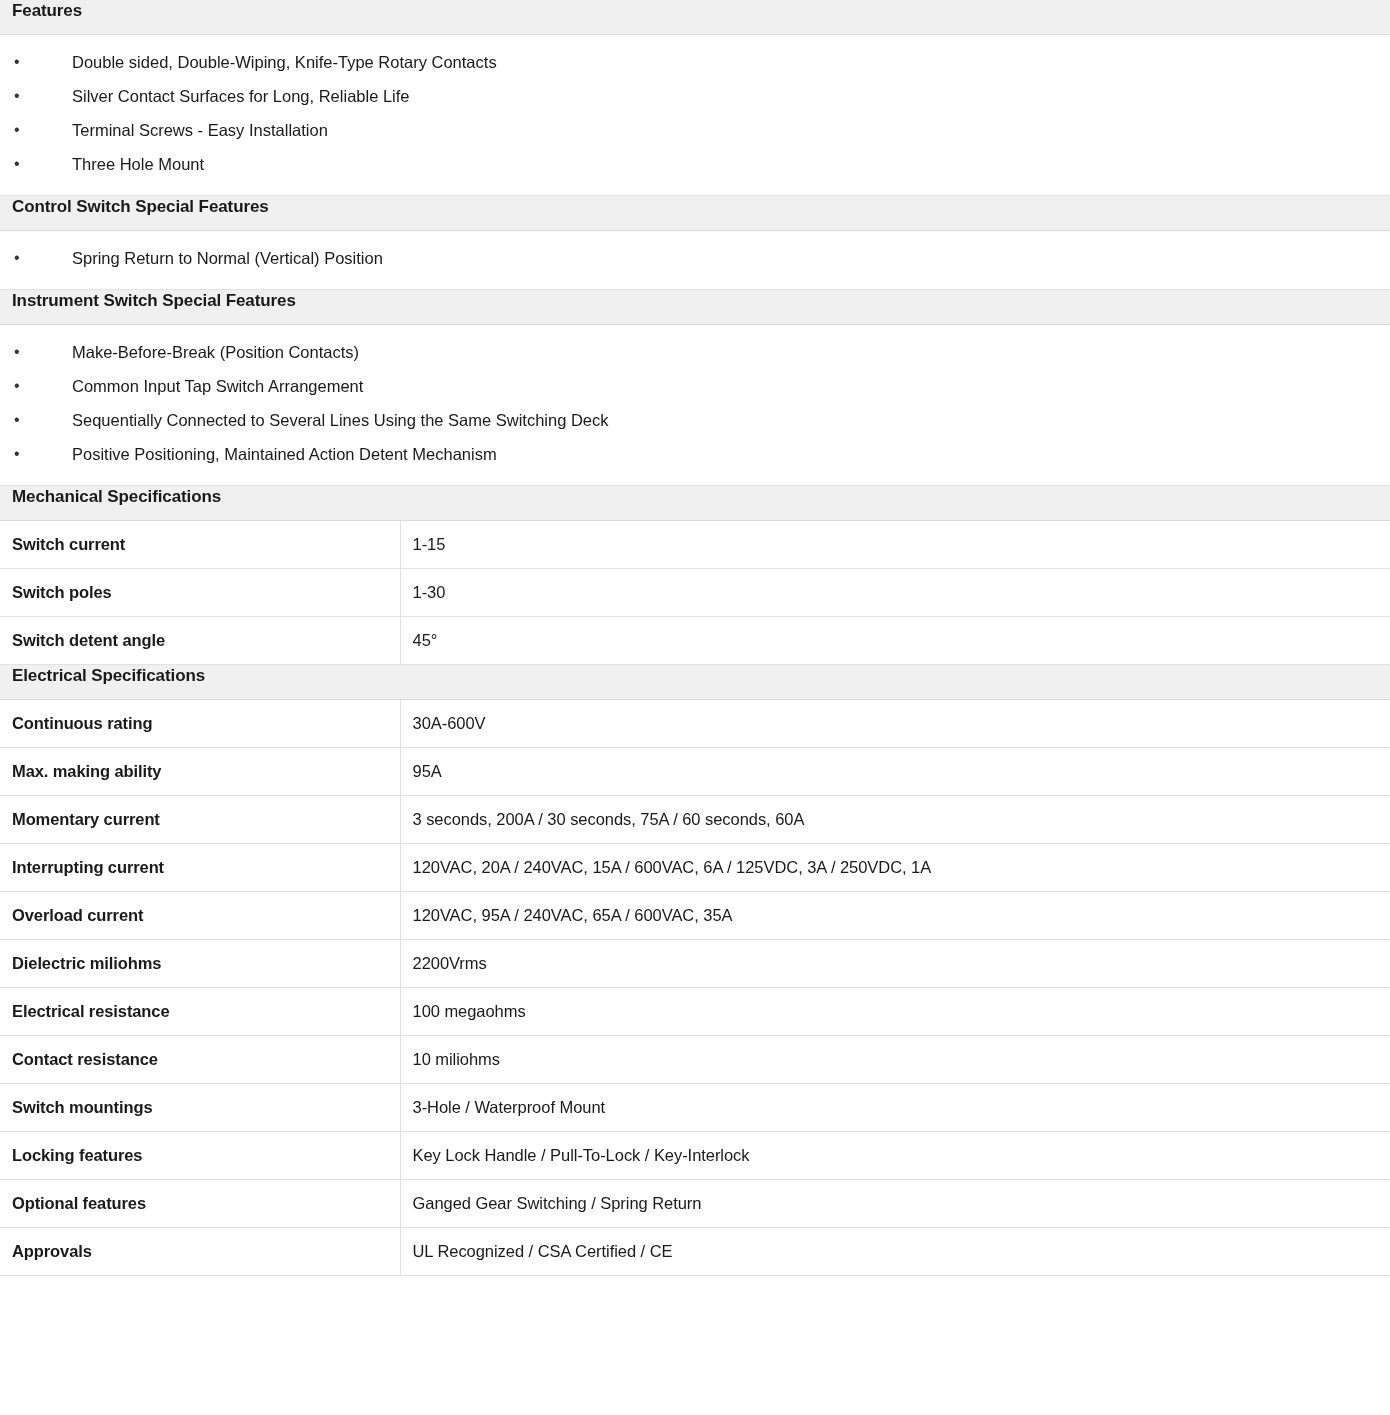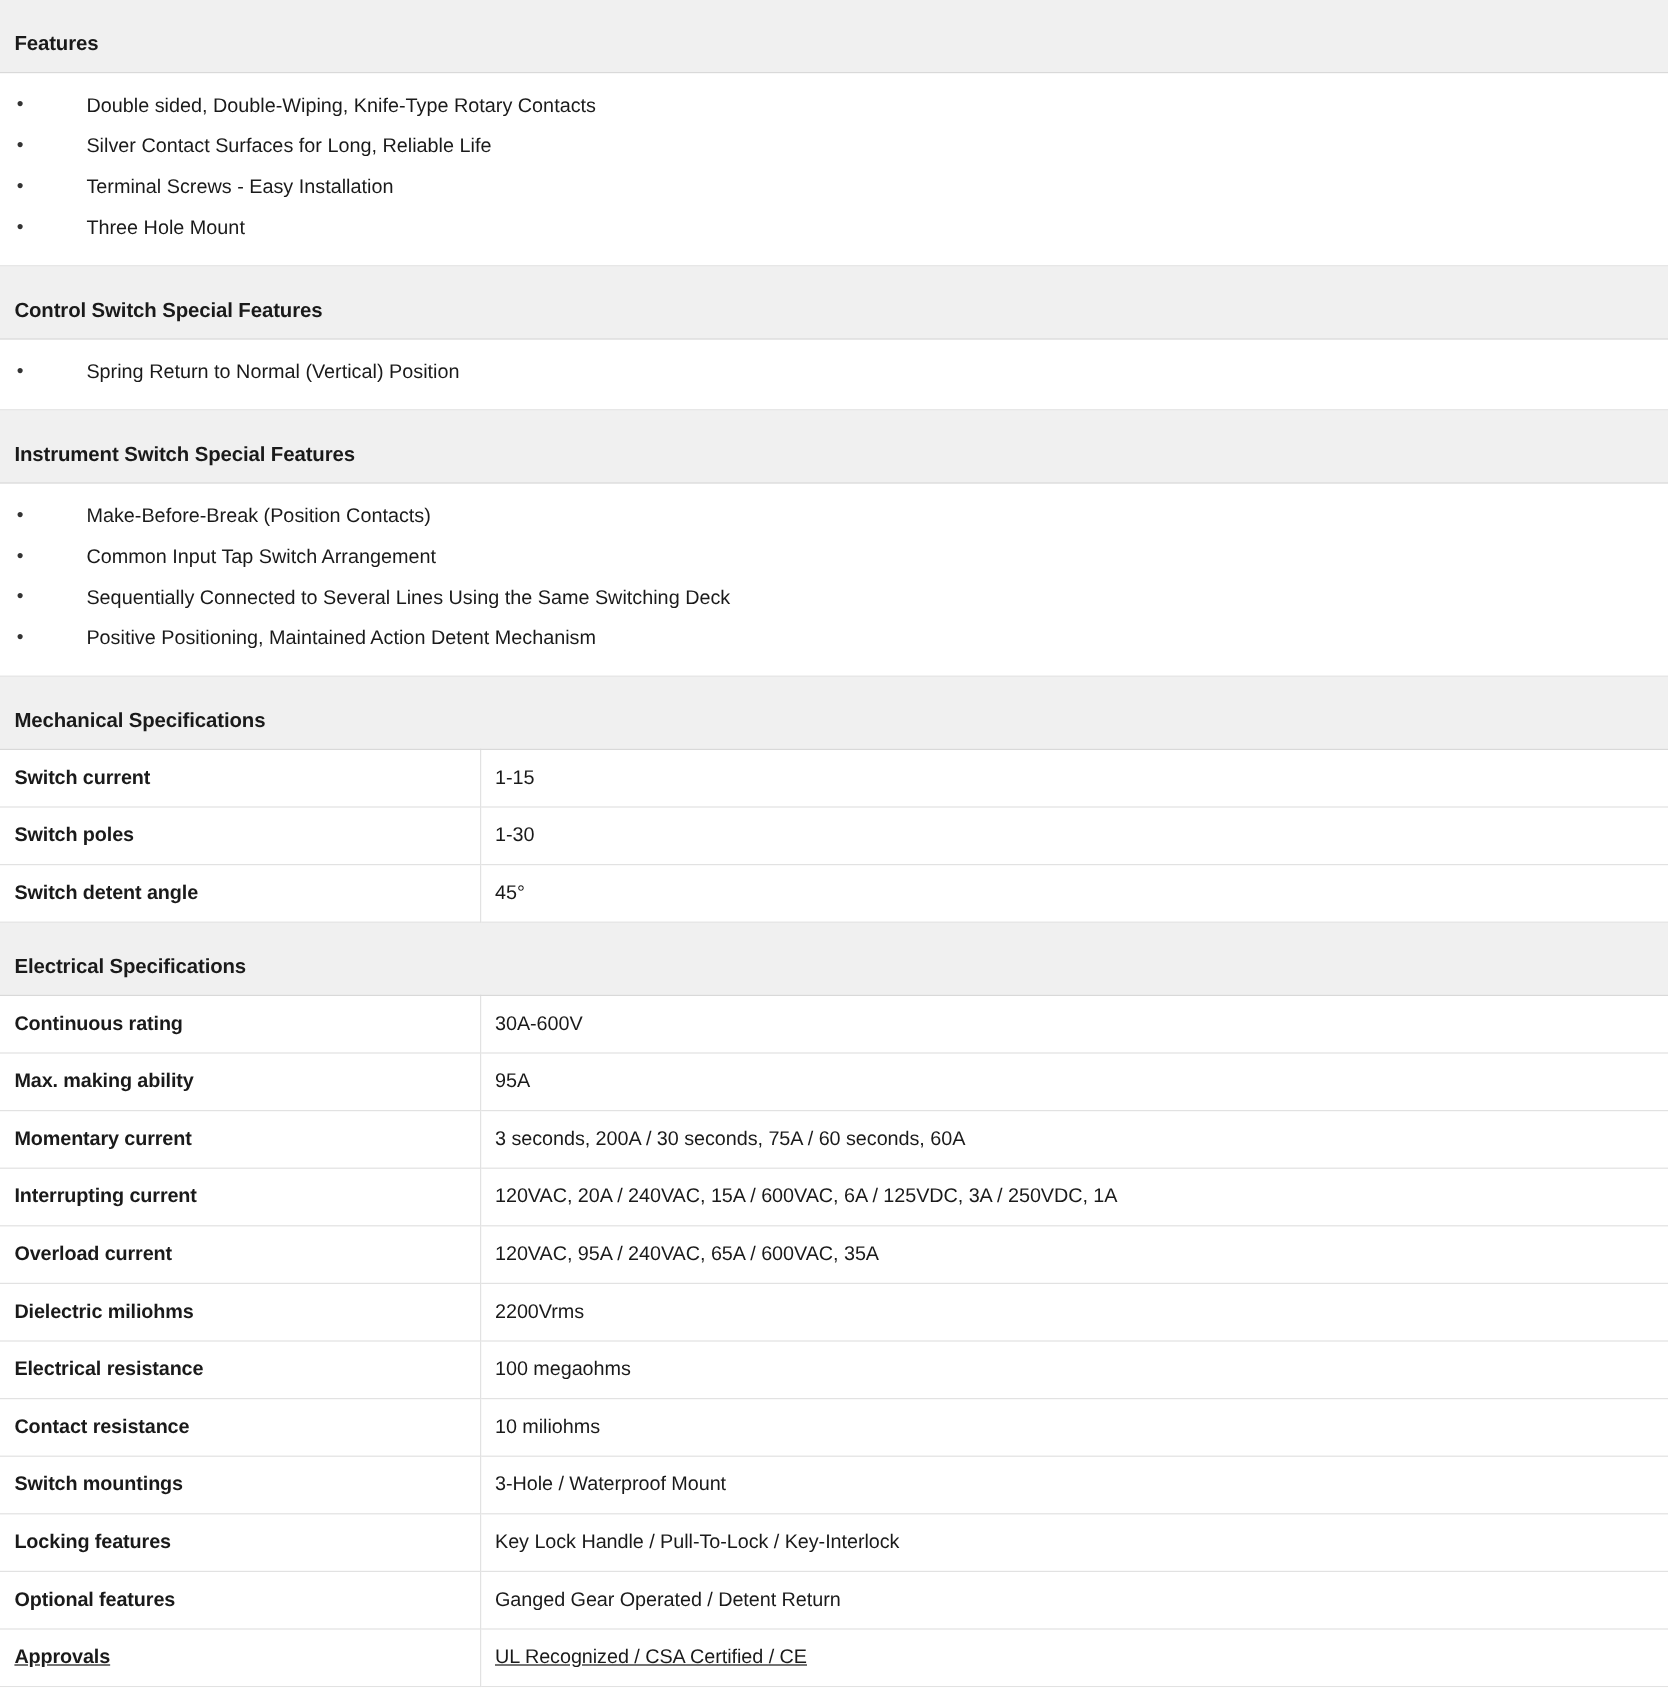--- a/index.html
+++ b/index.html
@@ -19,21 +19,21 @@
   }
   table.spec {
     width: 100%;
     border-collapse: collapse;
     table-layout: fixed;
   }
   .section-head td {
     background: #f0f0f0;
     font-weight: bold;
     font-size: 17px;
-    padding: 27px 12px 13px 12px;
+    padding: 1px 12px 13px 12px;
     border-top: 1px solid #d9d9d9;
     border-bottom: 1px solid #d9d9d9;
     letter-spacing: -0.1px;
   }
   .bullet-block td {
     background: #ffffff;
     padding: 10px 12px 14px 12px;
     border-bottom: 1px solid #e2e2e2;
   }
   ul.bullets {
@@ -72,21 +72,20 @@
   tr.kv td.v {
     font-weight: normal;
     letter-spacing: -0.05px;
     margin-left: 32px;
   }
   .first-head td {
     border-top: none;
   }
   table.spec tr:last-child td {
     border-bottom: 1px solid #e2e2e2;
-    text-decoration: underline;
   }
 </style>
 </head>
 <body>
 
 <div class="sheet">
   <table class="spec">
     <colgroup>
       <col style="width:400px">
       <col>
@@ -186,21 +185,21 @@
       <tr class="kv">
         <td class="k">Switch mountings</td>
         <td class="v">3-Hole / Waterproof Mount</td>
       </tr>
       <tr class="kv">
         <td class="k">Locking features</td>
         <td class="v">Key Lock Handle / Pull-To-Lock / Key-Interlock</td>
       </tr>
       <tr class="kv">
         <td class="k">Optional features</td>
-        <td class="v">Ganged Gear Operated / Detent Return</td>
+        <td class="v">Ganged Gear Switching / Spring Return</td>
       </tr>
       <tr class="kv">
         <td class="k">Approvals</td>
         <td class="v">UL Recognized / CSA Certified / CE</td>
       </tr>
 
     </tbody>
   </table>
 </div>
 

